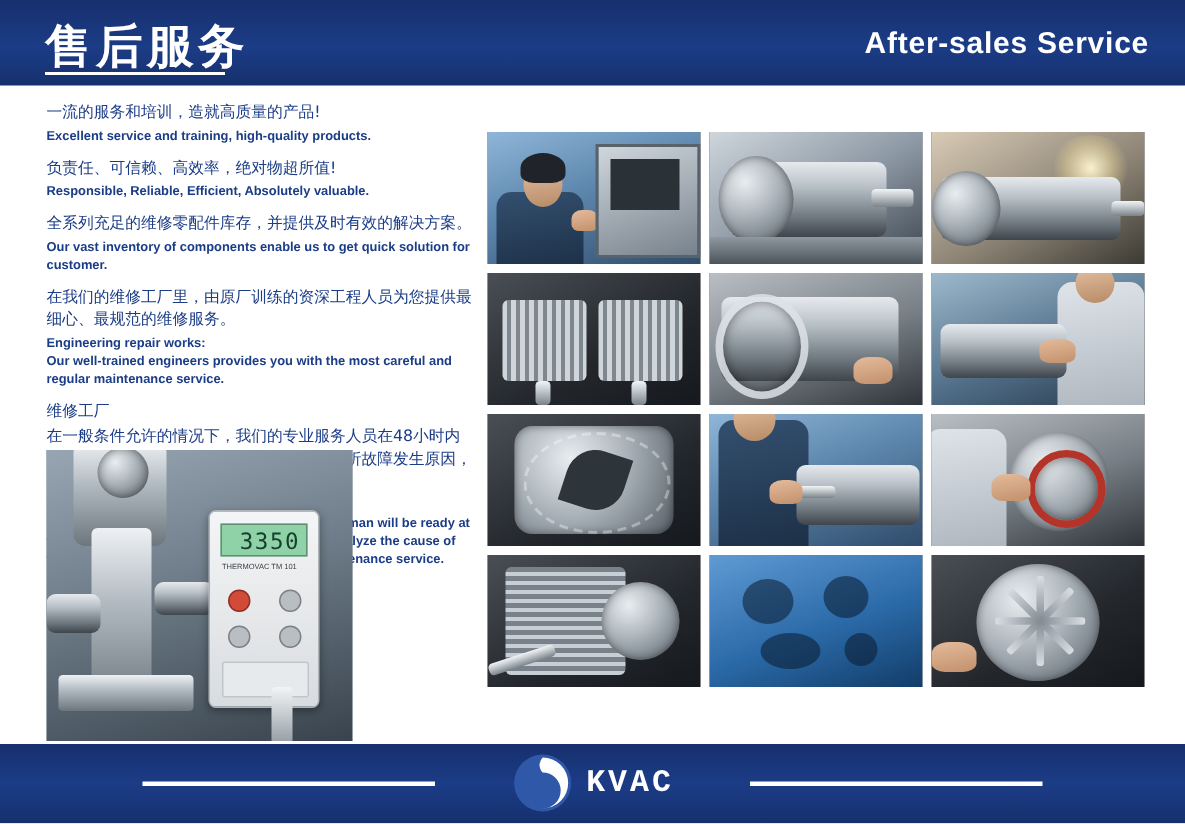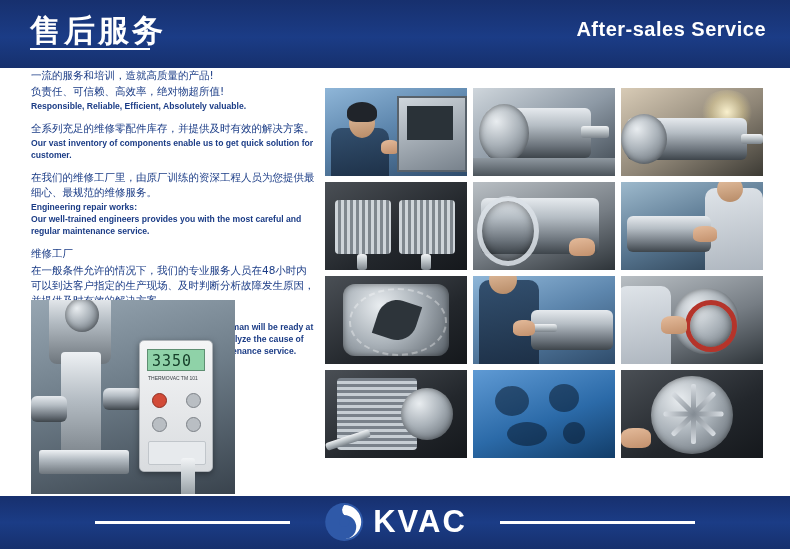--- a/index.html
+++ b/index.html
@@ -14,21 +14,21 @@
     background: #ffffff;
     font-family: "Liberation Sans", sans-serif;
     overflow: hidden;
   }
 
   
   .header {
     position: absolute;
     left: 0; top: 0;
     width: 790px;
-    height: 68px;
+    height: 57px;
     background: linear-gradient(180deg, #17306e 0%, #1b3c86 55%, #16306d 100%);
   }
   .header-title-cn {
     position: absolute;
     left: 30px;
     top: 10px;
     color: #ffffff;
     font-size: 31px;
     font-weight: bold;
     letter-spacing: 3px;
@@ -143,24 +143,24 @@
     display: flex;
     align-items: center;
     gap: 8px;
   }
   .logo-mark {
     width: 42px;
     height: 42px;
   }
   .logo-text {
     color: #ffffff;
-    font-size: 31px;
+    font-size: 21px;
     font-weight: bold;
     letter-spacing: 2px;
-    font-family: Liberation Sans, sans-serif;
+    font-family: Liberation Mono, monospace;
   }
 
   
   .ph { position: absolute; inset: 0; }
   .blue-room { background: linear-gradient(160deg,#8fb6d8 0%,#5d86ad 45%,#2f4c6b 100%); }
   .dark-room { background: linear-gradient(150deg,#4a4f55 0%,#23272c 60%,#15181c 100%); }
   .lit-room  { background: linear-gradient(150deg,#cfd6dc 0%,#8d99a5 50%,#3d464f 100%); }
   .teal-room { background: linear-gradient(160deg,#9db9cc 0%,#54728c 55%,#26394b 100%); }
   .warm-room { background: linear-gradient(150deg,#d8cbb6 0%,#8e8576 55%,#3c3a34 100%); }
   .gray-room { background: linear-gradient(160deg,#b9bfc4 0%,#767d84 55%,#2e3439 100%); }
@@ -251,20 +251,21 @@
     box-shadow: 0 2px 6px rgba(0,0,0,.35);
   }
   .meter-screen {
     position: absolute;
     background: #8fd2a8;
     border: 1px solid #5e8f72;
     color: #16402a;
     font-family: "DejaVu Sans Mono", monospace;
     font-size: 15px;
     letter-spacing: 1px;
+    text-align: right;
     padding: 2px 4px;
     box-sizing: border-box;
   }
   .meter-label {
     position: absolute;
     font-size: 5px;
     color: #3a4046;
     font-family: "Liberation Sans", sans-serif;
   }
   .meter-btn {
@@ -281,20 +282,21 @@
 <div class="page">
 
   <div class="header">
     <div class="header-title-cn">售后服务</div>
     <div class="header-underline"></div>
     <div class="header-title-en">After-sales Service</div>
   </div>
 
   <div class="text-col">
     <p class="t-cn">一流的服务和培训，造就高质量的产品!</p>
+    <p class="t-en">Excellent service and training, high-quality products.</p>
 
     <p class="t-cn">负责任、可信赖、高效率，绝对物超所值!</p>
     <p class="t-en">Responsible, Reliable, Efficient, Absolutely valuable.</p>
 
     <p class="t-cn">全系列充足的维修零配件库存，并提供及时有效的解决方案。</p>
     <p class="t-en">Our vast inventory of components enable us to get quick solution for customer.</p>
 
     <p class="t-cn">在我们的维修工厂里，由原厂训练的资深工程人员为您提供最细心、最规范的维修服务。</p>
     <p class="t-en tight" style="margin-bottom:0">Engineering repair works:</p>
     <p class="t-en">Our well-trained engineers provides you with the most careful and regular maintenance service.</p>

